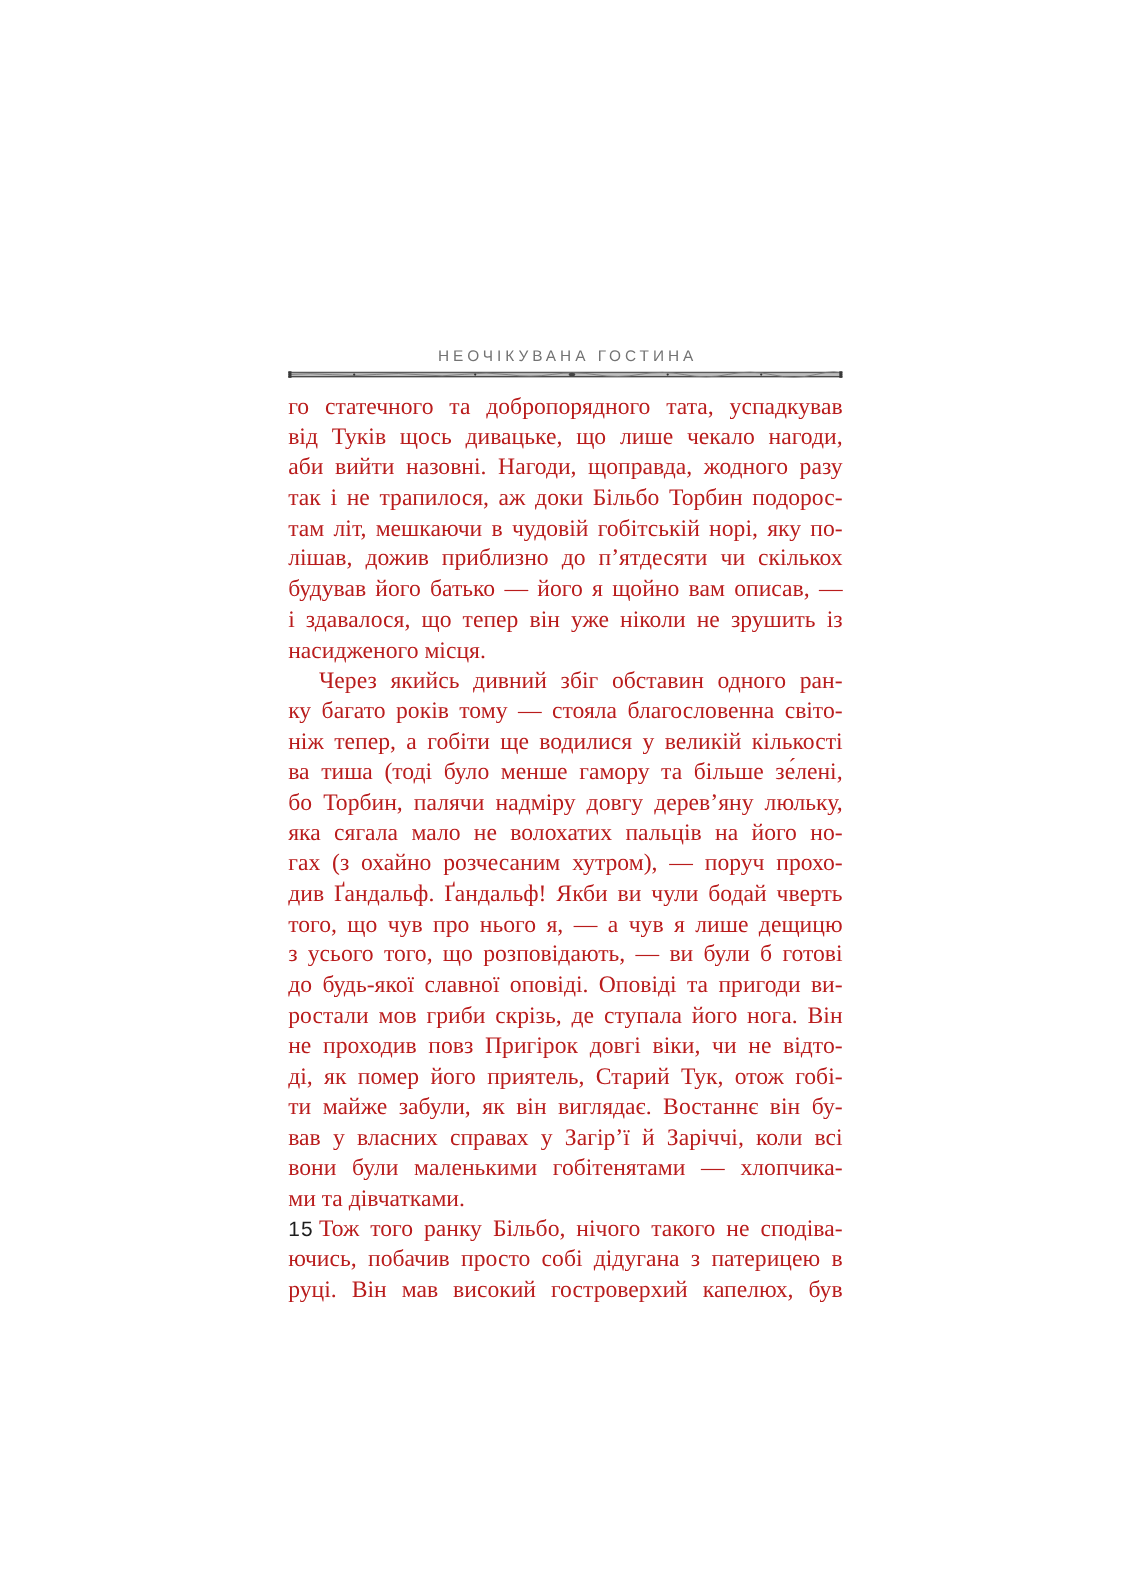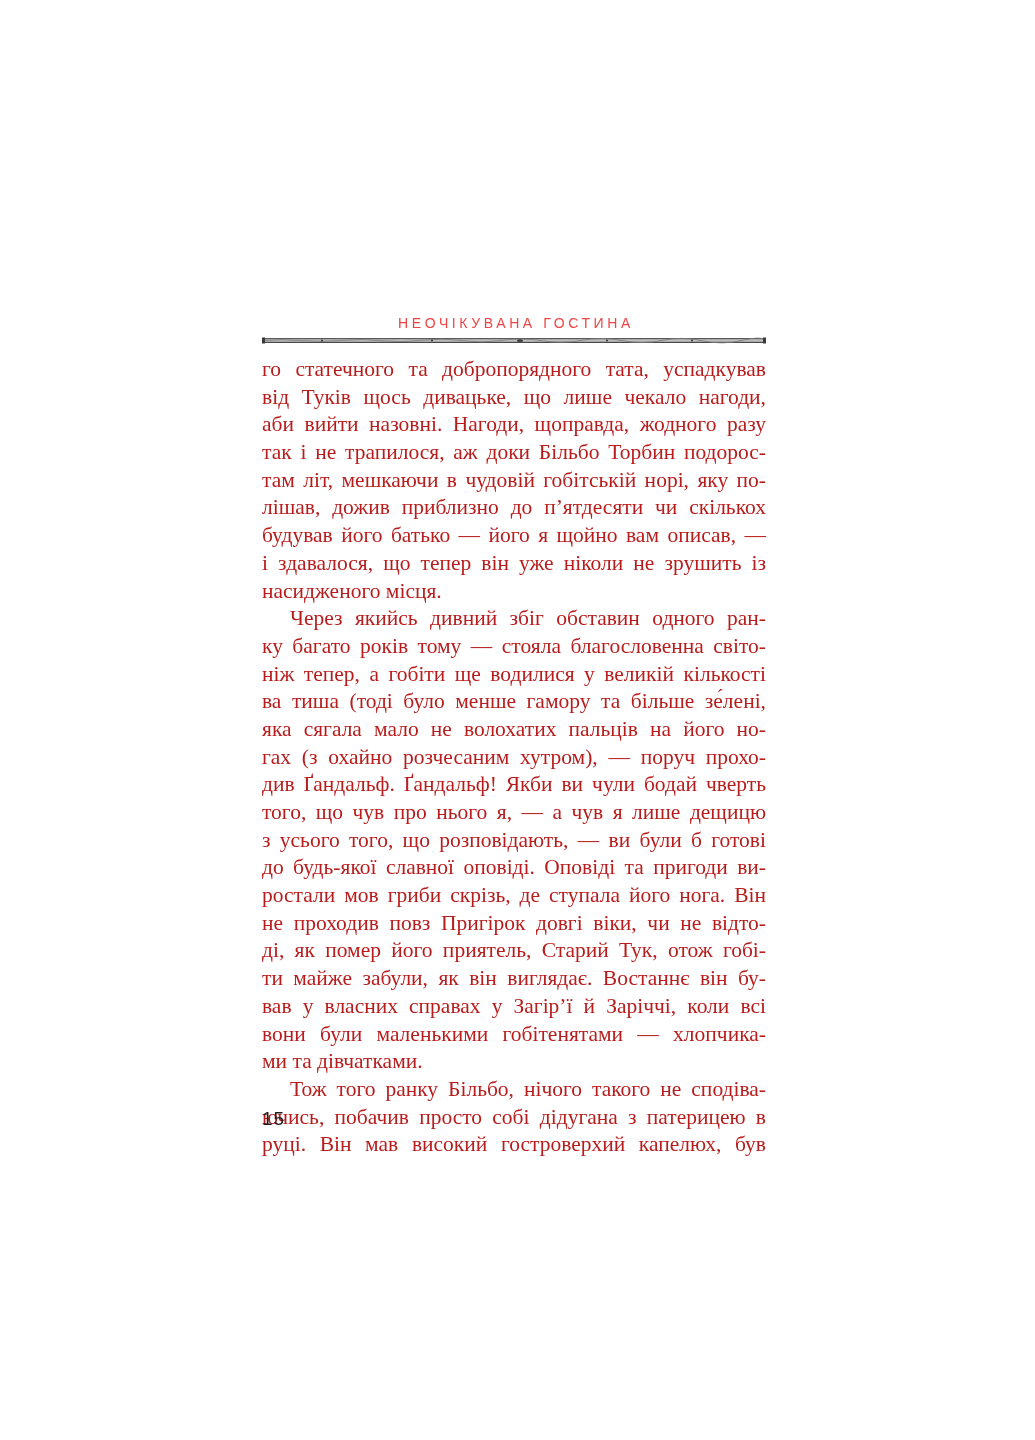--- a/index.html
+++ b/index.html
@@ -18,21 +18,21 @@
       left: 262px;
       top: 312px;
       width: 504px;
       color: #1c1c1c;
     }
     .running-head {
       text-align: center;
       font-family: "Liberation Sans", "DejaVu Sans", sans-serif;
       font-size: 14px;
       letter-spacing: 3.6px;
-      color: #ef4444;
+      color: #737373;
       height: 22px;
       line-height: 22px;
       margin-left: 4px;
     }
     .ornament-rule {
       position: relative;
       height: 7px;
       margin-top: 3px;
       margin-bottom: 12px;
       width: 504px;
@@ -102,20 +102,21 @@
       <span class="line">лішав, дожив приблизно до п’ятдесяти чи скількох</span>
       <span class="line">будував його батько — його я щойно вам описав, —</span>
       <span class="line">і здавалося, що тепер він уже ніколи не зрушить із</span>
       <span class="line last">насидженого місця.</span>
     </div>
     <div class="paragraph">
       <span class="line indent">Через якийсь дивний збіг обставин одного ран-</span>
       <span class="line">ку багато років тому — стояла благословенна світо-</span>
       <span class="line">ніж тепер, а гобіти ще водилися у великій кількості</span>
       <span class="line">ва тиша (тоді було менше гамору та більше зе́лені,</span>
+      <span class="line">бо Торбин, палячи надміру довгу дерев’яну люльку,</span>
       <span class="line">яка сягала мало не волохатих пальців на його но-</span>
       <span class="line">гах (з охайно розчесаним хутром), — поруч прохо-</span>
       <span class="line">див Ґандальф. Ґандальф! Якби ви чули бодай чверть</span>
       <span class="line">того, що чув про нього я, — а чув я лише дещицю</span>
       <span class="line">з усього того, що розповідають, — ви були б готові</span>
       <span class="line">до будь-якої славної оповіді. Оповіді та пригоди ви-</span>
       <span class="line">ростали мов гриби скрізь, де ступала його нога. Він</span>
       <span class="line">не проходив повз Пригірок довгі віки, чи не відто-</span>
       <span class="line">ді, як помер його приятель, Старий Тук, отож гобі-</span>
       <span class="line">ти майже забули, як він виглядає. Востаннє він бу-</span>

